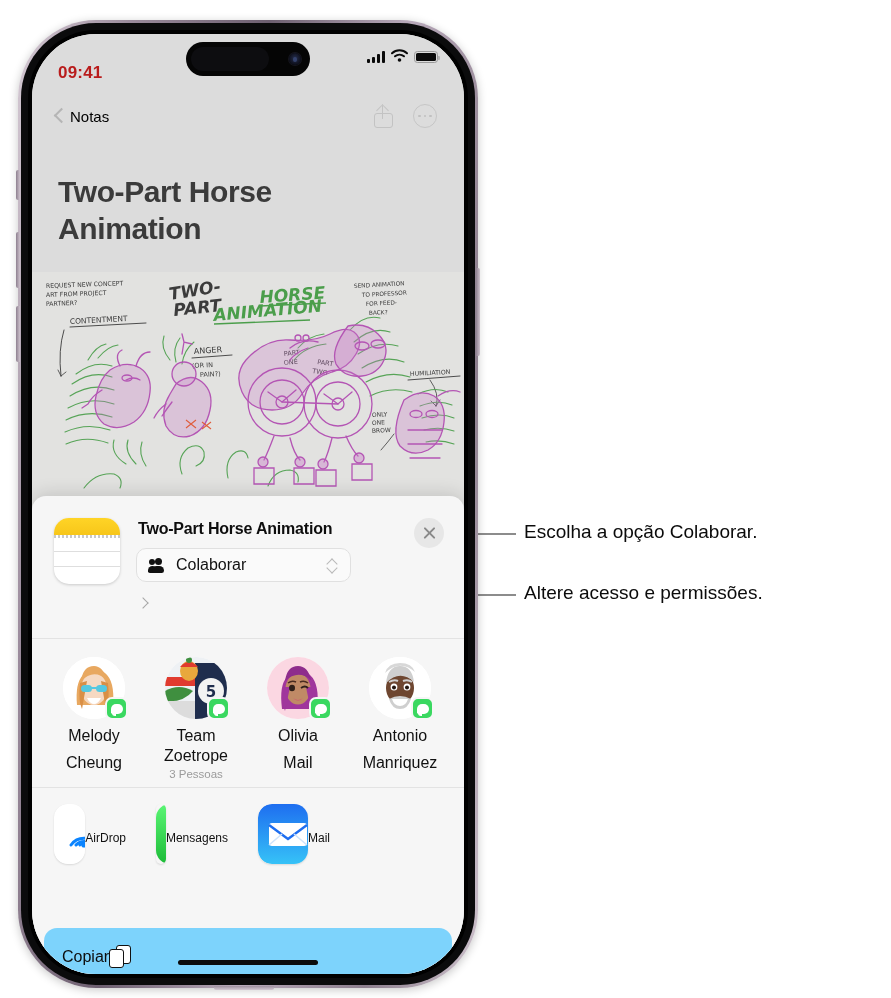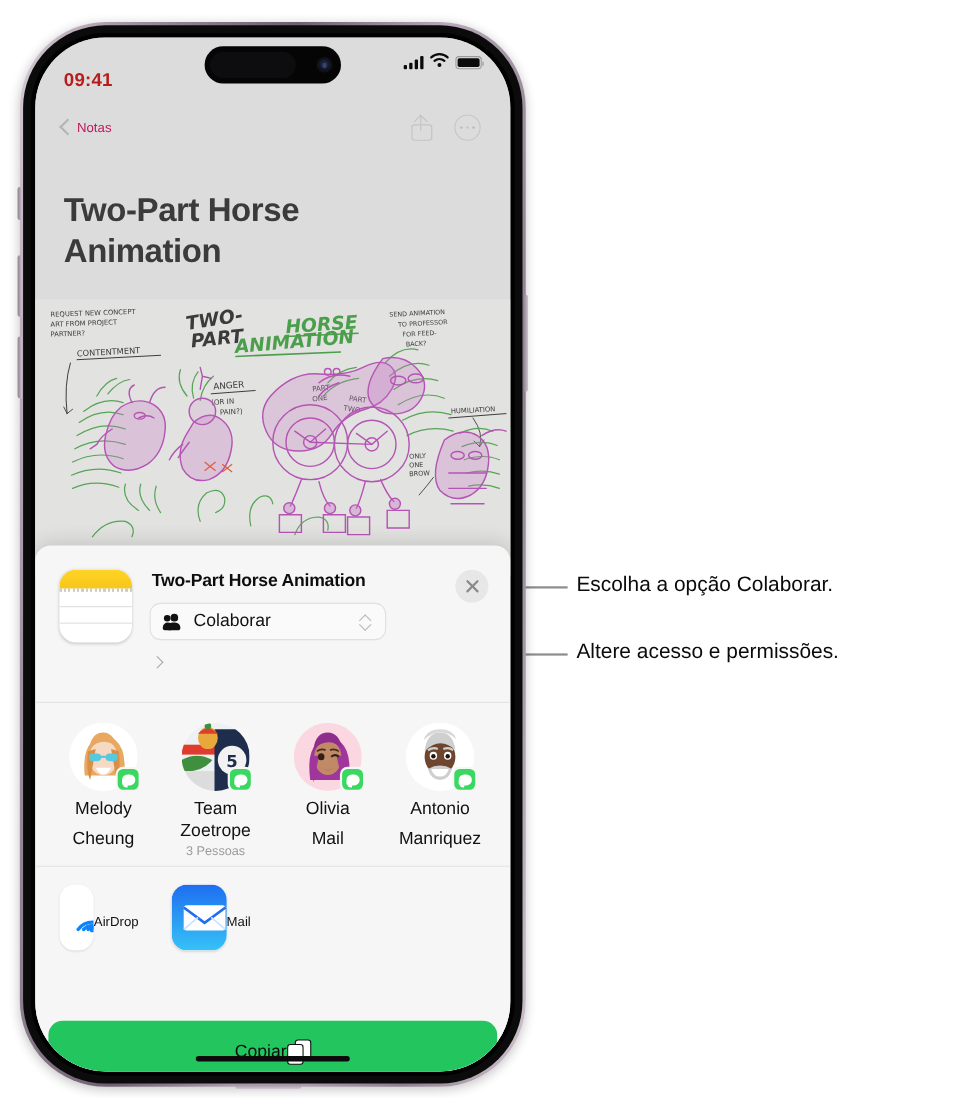--- a/index.html
+++ b/index.html
@@ -67,21 +67,21 @@
   }
   .di-pill{position:absolute;left:5px;top:5px;width:78px;height:24px;border-radius:13px;background:#0d0d10;}
   .di-cam{position:absolute;right:9px;top:11px;width:12px;height:12px;border-radius:50%;
     background:radial-gradient(circle at 50% 45%,#27304e 0%,#121525 55%,#05060b 100%);
     box-shadow:0 0 0 1px #15151d;}
   .di-cam::after{content:"";position:absolute;left:4px;top:3.5px;width:4px;height:5px;border-radius:2px;background:#3a4878;opacity:.8;}
 
   
   .note-app{position:absolute;left:0;top:0;width:432px;height:940px;background:#dcdcdc;}
   .nav-bar{position:absolute;left:0;top:60px;width:432px;height:44px;display:flex;align-items:center;padding:0 22px;box-sizing:border-box;}
-  .back-link{display:flex;align-items:center;gap:5px;color:#be185d;font-size:12px;}
+  .back-link{display:flex;align-items:center;gap:5px;color:#000000;font-size:15px;}
   .chev-left{width:11px;height:19px;position:relative;}
   .chev-left::before{content:"";position:absolute;left:2px;top:3px;width:9px;height:9px;border-left:2.4px solid #b5b5b5;border-bottom:2.4px solid #b5b5b5;transform:rotate(45deg);}
   .nav-spacer{flex:1;}
   .nav-btn{width:34px;height:34px;display:flex;align-items:center;justify-content:center;margin-left:8px;}
   .ico-share{width:19px;height:24px;position:relative;}
   .ico-share .box{position:absolute;left:0;bottom:0;width:19px;height:15px;border:1.7px solid #c3c3c3;border-radius:3px;box-sizing:border-box;}
   .ico-share .arr{position:absolute;left:8.2px;top:1px;width:1.7px;height:14px;background:#c3c3c3;border-radius:1px;}
   .ico-share .arrh{position:absolute;left:4.6px;top:2.2px;width:8px;height:8px;border-left:1.7px solid #c3c3c3;border-top:1.7px solid #c3c3c3;transform:rotate(45deg);}
   .ico-more{width:24px;height:24px;border:1.7px solid #c6c6c6;border-radius:50%;display:flex;align-items:center;justify-content:center;gap:2.4px;box-sizing:border-box;}
   .ico-more i{width:2.8px;height:2.8px;border-radius:50%;background:#c0c0c0;display:block;}
@@ -146,22 +146,22 @@
   .c-name{margin-top:7px;font-size:16px;line-height:1.27;color:#111;text-align:center;}
   .c-sub{font-size:11.5px;color:#9b9b9b;text-align:left;line-height:1.27;}
 
   
   .apps-row{height:130px;display:flex;align-items:flex-start;padding:16px 0 0 22px;box-sizing:border-box;gap:30px;overflow:hidden;}
   .app{width:72px;flex:0 0 auto;display:flex;flex-direction:row;align-items:center;}
   .app-ico{width:60px;height:60px;border-radius:14px;overflow:hidden;position:relative;box-shadow:0 1px 2px rgba(0,0,0,.12);}
   .app-name{margin-top:8px;font-size:12px;color:#111;text-align:center;line-height:1.25;}
 
   
-  .action-card{margin:10px 12px 0 12px;background:#22c55e;border-radius:13px;height:58px;display:flex;align-items:center;
-    justify-content:center;padding:0 18px;box-sizing:border-box;}
+  .action-card{margin:10px 12px 0 12px;background:#7dd3fc;border-radius:13px;height:58px;display:flex;align-items:center;
+    justify-content:flex-start;padding:0 18px;box-sizing:border-box;}
   .action-label{font-size:16px;color:#0d0d0d;}
   .ico-copy{width:22px;height:24px;position:relative;}
   .ico-copy .b{position:absolute;right:0;top:0;width:15px;height:19px;border:1.7px solid #111;border-radius:3px;box-sizing:border-box;background:#fff;}
   .ico-copy .f{position:absolute;left:0;top:4px;width:15px;height:19px;border:1.7px solid #111;border-radius:3px;box-sizing:border-box;background:#fff;}
 
   .home-ind{position:absolute;left:50%;transform:translateX(-50%);bottom:9px;width:140px;height:5px;border-radius:3px;background:#0b0b0b;z-index:9;}
 
   
   .callout{position:absolute;font-size:19px;color:#0b0b0b;white-space:nowrap;}
   .callout-line{position:absolute;height:2px;background:#8c8c8c;}
@@ -467,20 +467,36 @@
                   <path d="M17 41 a16 16 0 0 1 26 0"></path>
                   <path d="M22 41 a11 11 0 0 1 16 0"></path>
                   <path d="M26 41 a6 6 0 0 1 8 0"></path>
                 </g>
                 <circle cx="30" cy="41" r="2.6" fill="#0b84fe"></circle>
               </svg>
             </div>
             <div class="app-name">AirDrop</div>
           </div>
 
+          <div class="app">
+            <div class="app-ico">
+              <svg width="60" height="60" viewBox="0 0 60 60">
+                <defs>
+                    <linearGradient id="msgg" x1="0" y1="0" x2="0" y2="1">
+                  <stop offset="0" stop-color="#5bf675"></stop>
+                      <stop offset="1" stop-color="#1cbb37"></stop>
+                    </linearGradient>
+                  </defs>
+                <rect width="60" height="60" rx="14" fill="url(#msgg)"></rect>
+                <ellipse cx="30" cy="28" rx="18" ry="15" fill="#fff"></ellipse>
+                <path d="M19 40 q-1 7 -6 9 q9 0 13 -6z" fill="#fff"></path>
+              </svg>
+            </div>
+            <div class="app-name">Mensagens</div>
+          </div>
 
           <div class="app">
             <div class="app-ico">
               <svg width="60" height="60" viewBox="0 0 60 60">
                 <defs>
                     <linearGradient id="mailg" x1="0" y1="0" x2="0" y2="1">
                   <stop offset="0" stop-color="#1e6ef0"></stop>
                       <stop offset="1" stop-color="#36c2f7"></stop>
                     </linearGradient>
                   </defs>

